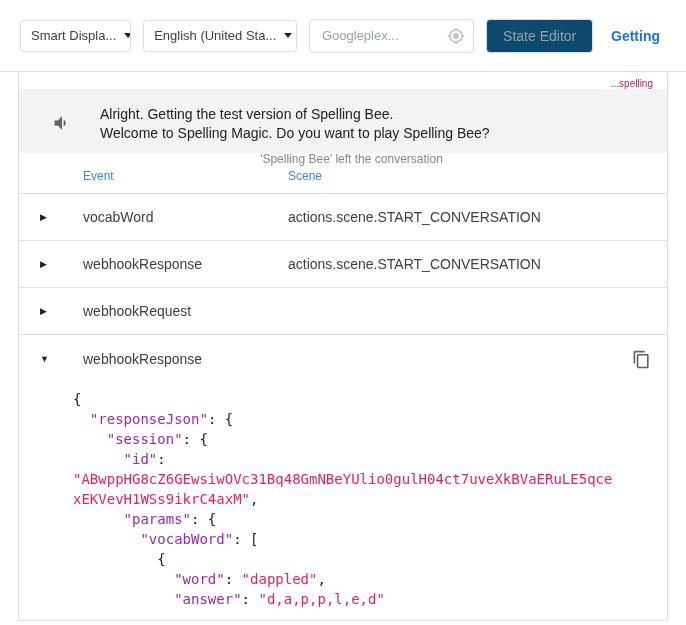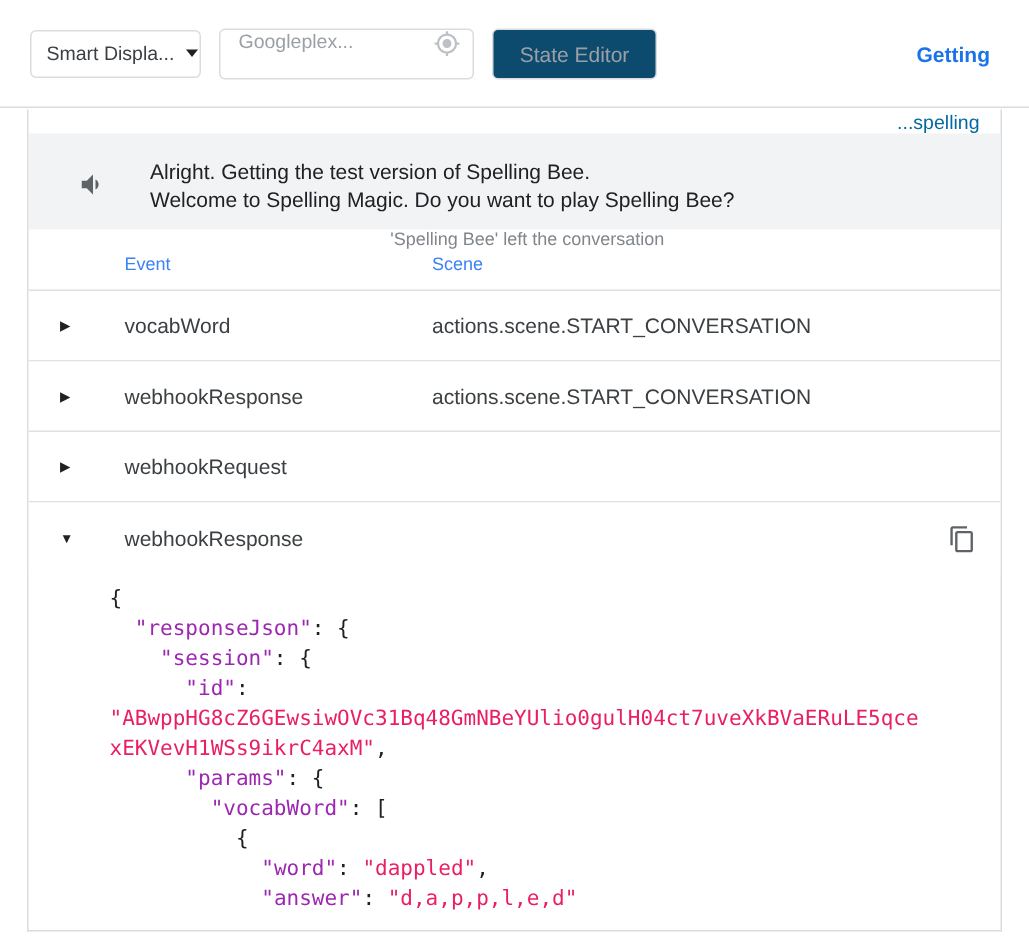--- a/index.html
+++ b/index.html
@@ -23,21 +23,21 @@
   }
   .dd-surface { width:114px; }
   .dd-lang { width:158px; }
   .caret {
     width:0; height:0; flex:0 0 auto;
     border-left:4px solid transparent; border-right:4px solid transparent;
     border-top:5px solid #202124; margin-left:8px;
   }
   .loc {
     width:170px; height:34px; border:1px solid #dadce0; border-radius:4px;
-    display:flex; align-items:flex-start; justify-content:space-between;
+    display:flex; align-items:center; justify-content:space-between;
     padding:0 8px 0 12px; font-size:13px; color:#9aa0a6; background:#fff;
     white-space:nowrap; overflow:hidden; cursor:text;
   }
   .btn-state {
     width:110px; height:34px; border:1px solid #dadce0; border-radius:4px;
     background:#0c4a6e; color:#9aa0a6; font-size:14px; cursor:default;
     font-family:"Liberation Sans", sans-serif;
   }
   .btn-settings {
     margin-left:auto; border:none; background:none;
@@ -47,21 +47,21 @@
   }
   
   .panel {
     position:absolute; left:18px; top:73px; width:650px; height:548px;
     border:1px solid #dadce0; border-top:none; background:#fff; overflow:hidden;
   }
   .user-clip-wrap {
     height:16px; overflow:hidden; text-align:right; padding-right:14px;
   }
   .user-clip-wrap span {
-    display:inline-block; margin-top:-5px; font-size:13px; color:#0369a1;
+    display:inline-block; margin-top:-5px; font-size:10px; color:#be185d;
   }
   .bot-card { background:#f1f3f4; height:64px; padding:16px 16px 0 33px; }
   .bot-row { display:flex; align-items:flex-start; }
   .vol-icon { margin-top:8px; flex:0 0 auto; }
   .bot-lines { margin-left:28px; font-size:14px; color:#202124; line-height:19px; }
   .note { text-align:center; font-size:12px; color:#80868b; margin-top:9px; }
   
   .ehead {
     display:grid; grid-template-columns:64px 205px 1fr 40px;
     height:41px; align-items:end; padding-bottom:10px;
@@ -89,20 +89,24 @@
   .t-p { color:var(--plain-color,#202124); }
   .t-k { color:var(--key-color,#9c27b0); }
   .t-s { color:var(--str-color,#e91e63); }
 </style>
 </head>
 <body>
 
 <div class="toolbar">
   <div class="dd dd-surface">
     <span>Smart Displa...</span>
+    <span class="caret"></span>
+  </div>
+  <div class="dd dd-lang">
+    <span>English (United Sta...</span>
     <span class="caret"></span>
   </div>
   <div class="loc">
     <span>Googleplex...</span>
     <svg viewBox="0 0 24 24" width="18" height="18" fill="#bdc1c6">
       <path d="M12 8c-2.21 0-4 1.79-4 4s1.79 4 4 4 4-1.79 4-4-1.79-4-4-4zm8.94 3A8.994 8.994 0 0 0 13 3.06V1h-2v2.06A8.994 8.994 0 0 0 3.06 11H1v2h2.06A8.994 8.994 0 0 0 11 20.94V23h2v-2.06A8.994 8.994 0 0 0 20.94 13H23v-2h-2.06zM12 19c-3.87 0-7-3.13-7-7s3.13-7 7-7 7 3.13 7 7-3.13 7-7 7z"></path>
     </svg>
   </div>
   <button class="btn-state">State Editor</button>
   <button class="btn-settings">Getting</button>

